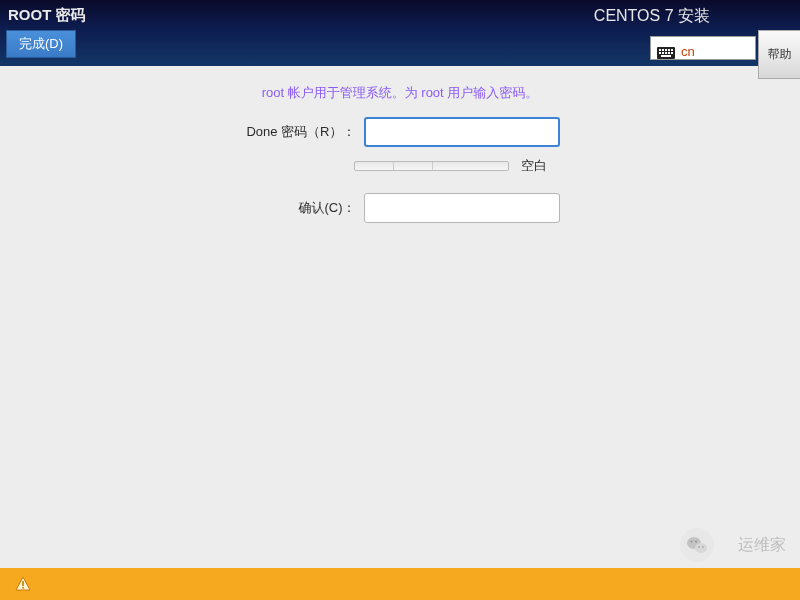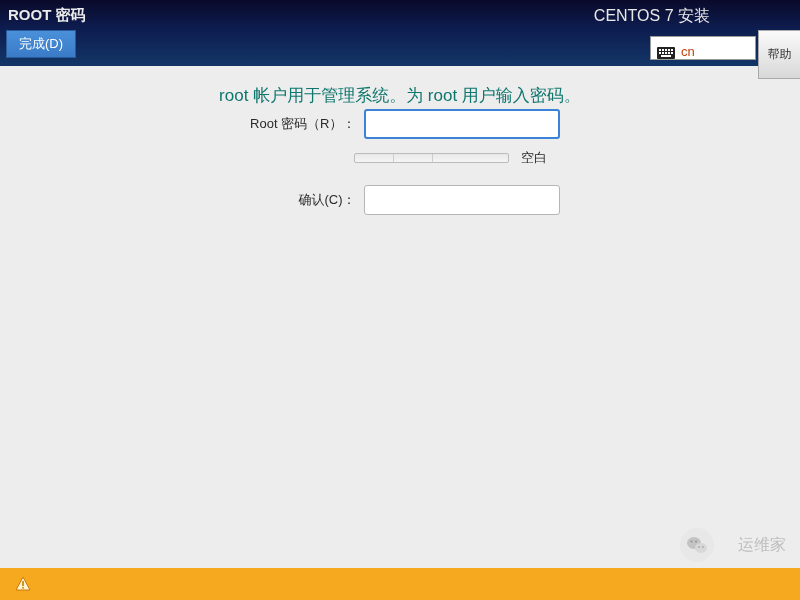--- a/index.html
+++ b/index.html
@@ -85,23 +85,23 @@
       justify-content: center;
       font-size: 12px;
       color: #333;
       cursor: pointer;
     }
     .content {
       padding-top: 18px;
       text-align: center;
     }
     .description {
-      font-size: 17px;
-      color: #0f766e;
-      margin-bottom: 2px;
+      font-size: 13px;
+      color: #8b5cf6;
+      margin-bottom: 15px;
     }
     .form-row {
       display: flex;
       align-items: center;
       justify-content: center;
       margin-bottom: 10px;
     }
     .form-label {
       width: 115px;
       text-align: right;
@@ -231,21 +231,21 @@
     </span>
     <span>cn</span>
   </div>
   <div class="help-button">帮助</div>
 </div>
 
 <div class="content">
   <div class="description">root 帐户用于管理系统。为 root 用户输入密码。</div>
 
   <div class="form-row">
-    <div class="form-label">Root 密码（R）：</div>
+    <div class="form-label">Done 密码（R）：</div>
     <input type="password" class="text-input focused" value="" style="">
   </div>
 
   <div class="strength-row">
     <div class="strength-bar"></div>
     <div class="strength-text">空白</div>
   </div>
 
   <div class="form-row">
     <div class="form-label">确认(C)：</div>

